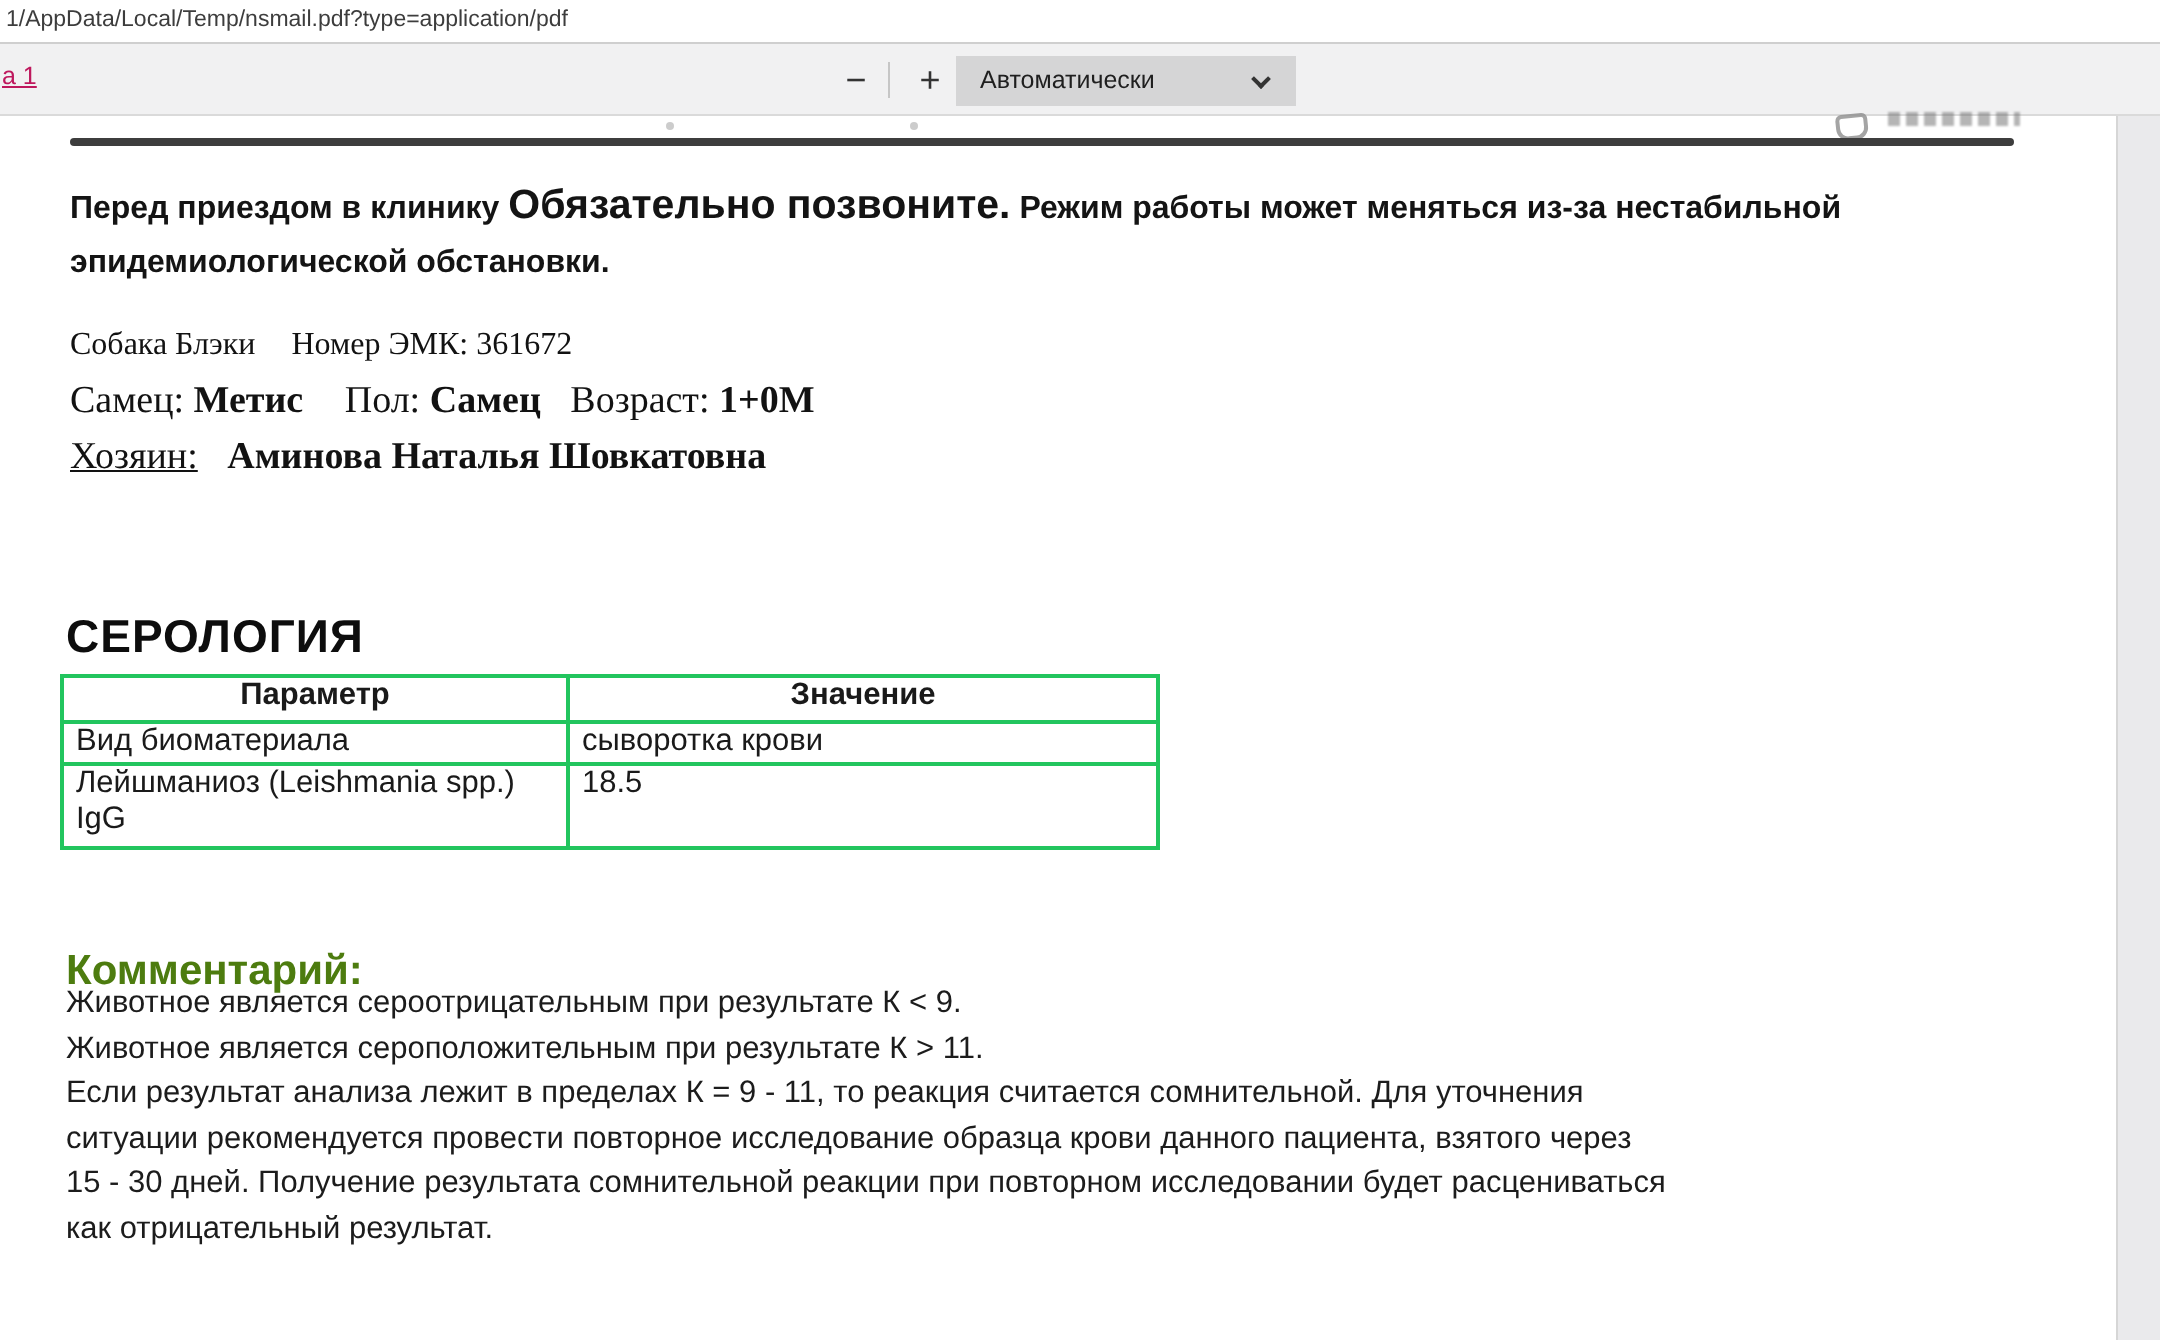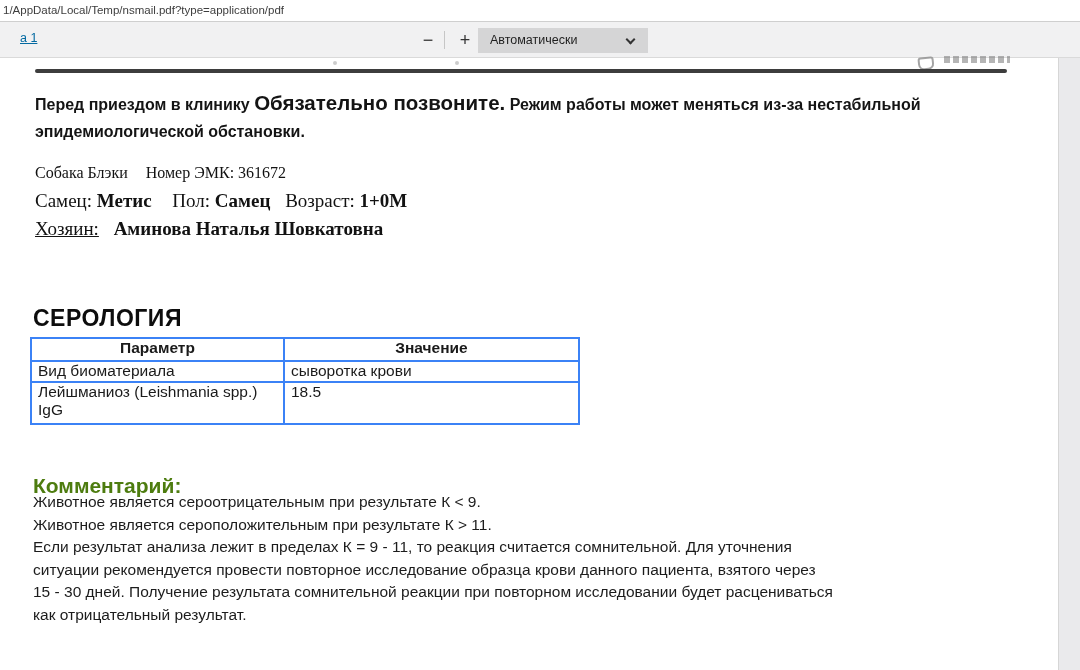--- a/index.html
+++ b/index.html
@@ -18,21 +18,21 @@
     font-size:11.5px; color:#3d3d3d; line-height:20px; padding-left:3px;
     white-space:nowrap;
   }
 
   
   .toolbar {
     position:absolute; top:22px; left:0; width:1080px; height:36px;
     background:#f1f1f2; border-bottom:1px solid #dadada;
   }
   .page-indicator {
-    position:absolute; left:20px; top:9px; font-size:12.5px; color:#0369a1;text-decoration:underline;
+    position:absolute; left:1px; top:9px; font-size:12.5px; color:#be185d;text-decoration:underline;
   }
   .zoom-btn {
     position:absolute; top:3px; width:30px; height:30px;
     font-size:18px; color:#333; text-align:center; line-height:29px;
     cursor:default; background:transparent; border:none; padding:0;
     font-family:"Liberation Sans", sans-serif;
   }
   .zoom-out { left:413px; }
   .zoom-in  { left:450px; }
   .tb-sep {
@@ -104,21 +104,21 @@
   
   .serology-title {
     position:absolute; left:33px; top:247px;
     font-size:23px; font-weight:bold; color:#0d0d0d; letter-spacing:.5px;
   }
   table.sero {
     position:absolute; left:30px; top:279px; width:550px;
     border-collapse:collapse; table-layout:fixed;
   }
   table.sero th, table.sero td {
-    border:2px solid #3b82f6; font-size:15.5px; color:#1a1a1a;
+    border:2px solid #22c55e; font-size:15.5px; color:#1a1a1a;
     padding:0 6px; vertical-align:top;
   }
   table.sero th { font-weight:bold; text-align:center; height:23px; }
   table.sero td { text-align:left; }
   table.sero .r1 td { height:21px; }
   table.sero .r2 td { height:42px;margin-left:16px; }
   .col-param { width:253px; }
 
   
   .comment-title {

